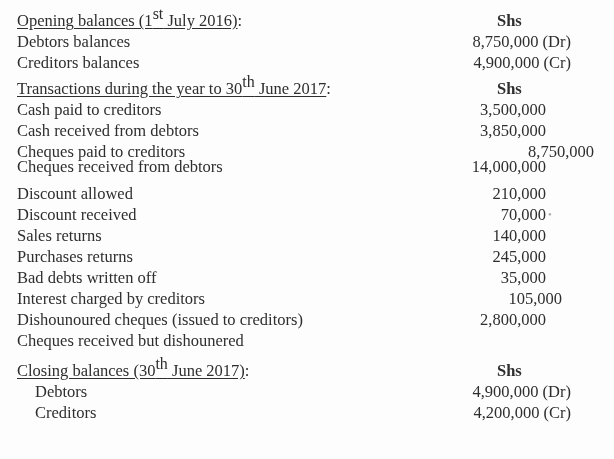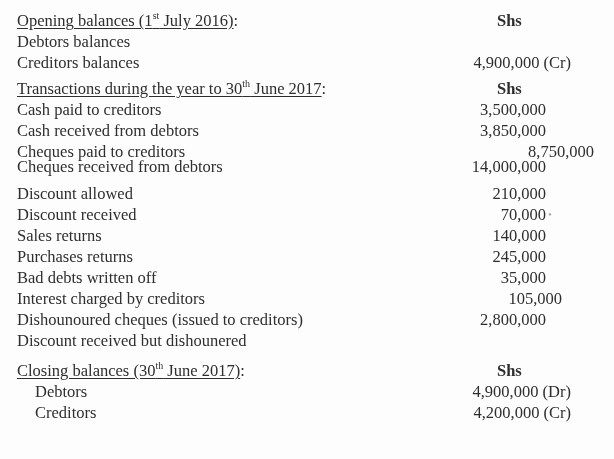--- a/index.html
+++ b/index.html
@@ -18,32 +18,33 @@
     line-height: 21px;
   }
   .label { position: absolute; left: 17px; white-space: nowrap; }
   .label.indent { left: 35px; }
   .val {
     position: absolute; right: 68px; white-space: nowrap; text-align: right;
   }
   .val.drcr { right: 43px; }
   .val.head { right: auto; left: 497px; font-weight: bold; }
   .u { text-decoration: underline; text-underline-offset: 2px; }
-  sup { font-size: 10px; line-height: 0; position: relative; top: -1px; }
+  sup { font-size: 16px; line-height: 0; position: relative; top: -1px; }
   .dot { position: absolute; left: 548px; color: #aaa; font-size: 11px; }
 </style>
 </head>
 <body>
 
 <div class="row" style="top:10px;">
   <span class="label"><span class="u"><span>Opening balances (1</span><sup>st</sup><span> July 2016)</span></span><span>:</span></span>
   <span class="val head">Shs</span>
 </div>
 <div class="row" style="top:31px;">
   <span class="label">Debtors balances</span>
+  <span class="val drcr">8,750,000 (Dr)</span>
 </div>
 <div class="row" style="top:52px;">
   <span class="label">Creditors balances</span>
   <span class="val drcr">4,900,000 (Cr)</span>
 </div>
 
 <div class="row" style="top:78px;">
   <span class="label"><span class="u"><span>Transactions during the year to 30</span><sup>th</sup><span> June 2017</span></span><span>:</span></span>
   <span class="val head">Shs</span>
 </div>
@@ -86,21 +87,21 @@
 </div>
 <div class="row" style="top:288px;padding-left:16px;">
   <span class="label">Interest charged by creditors</span>
   <span class="val">105,000</span>
 </div>
 <div class="row" style="top:309px;">
   <span class="label">Dishounoured cheques (issued to creditors)</span>
   <span class="val">2,800,000</span>
 </div>
 <div class="row" style="top:330px;">
-  <span class="label">Discount received but dishounered</span>
+  <span class="label">Cheques received but dishounered</span>
 </div>
 
 <div class="row" style="top:360px;">
   <span class="label"><span class="u"><span>Closing balances (30</span><sup>th</sup><span> June 2017)</span></span><span>:</span></span>
   <span class="val head">Shs</span>
 </div>
 <div class="row" style="top:381px;">
   <span class="label indent">Debtors</span>
   <span class="val drcr">4,900,000 (Dr)</span>
 </div>

